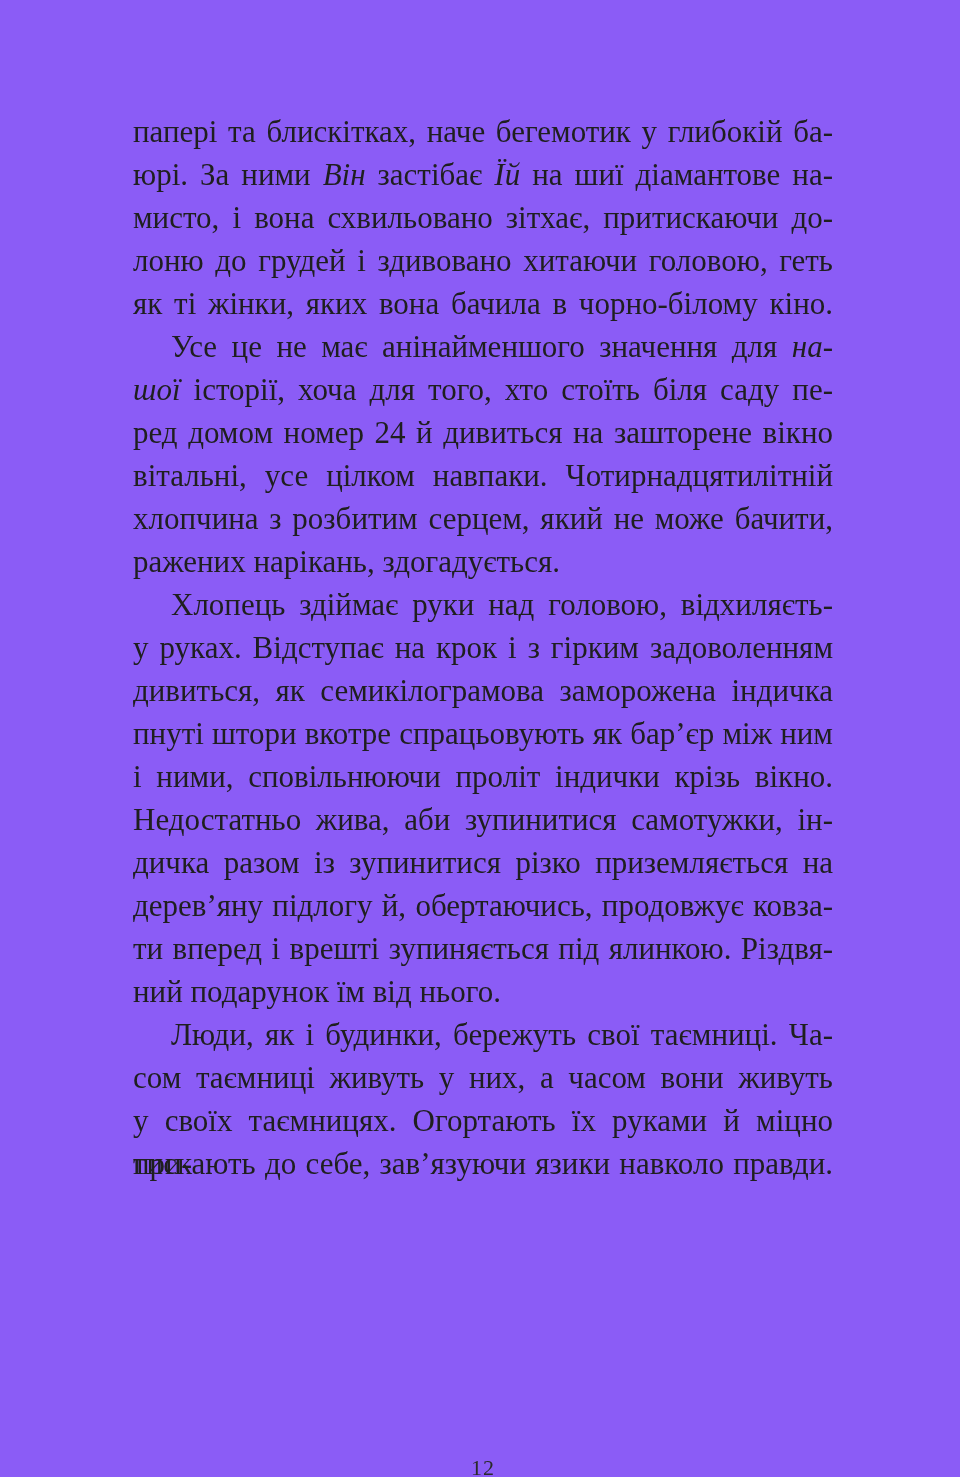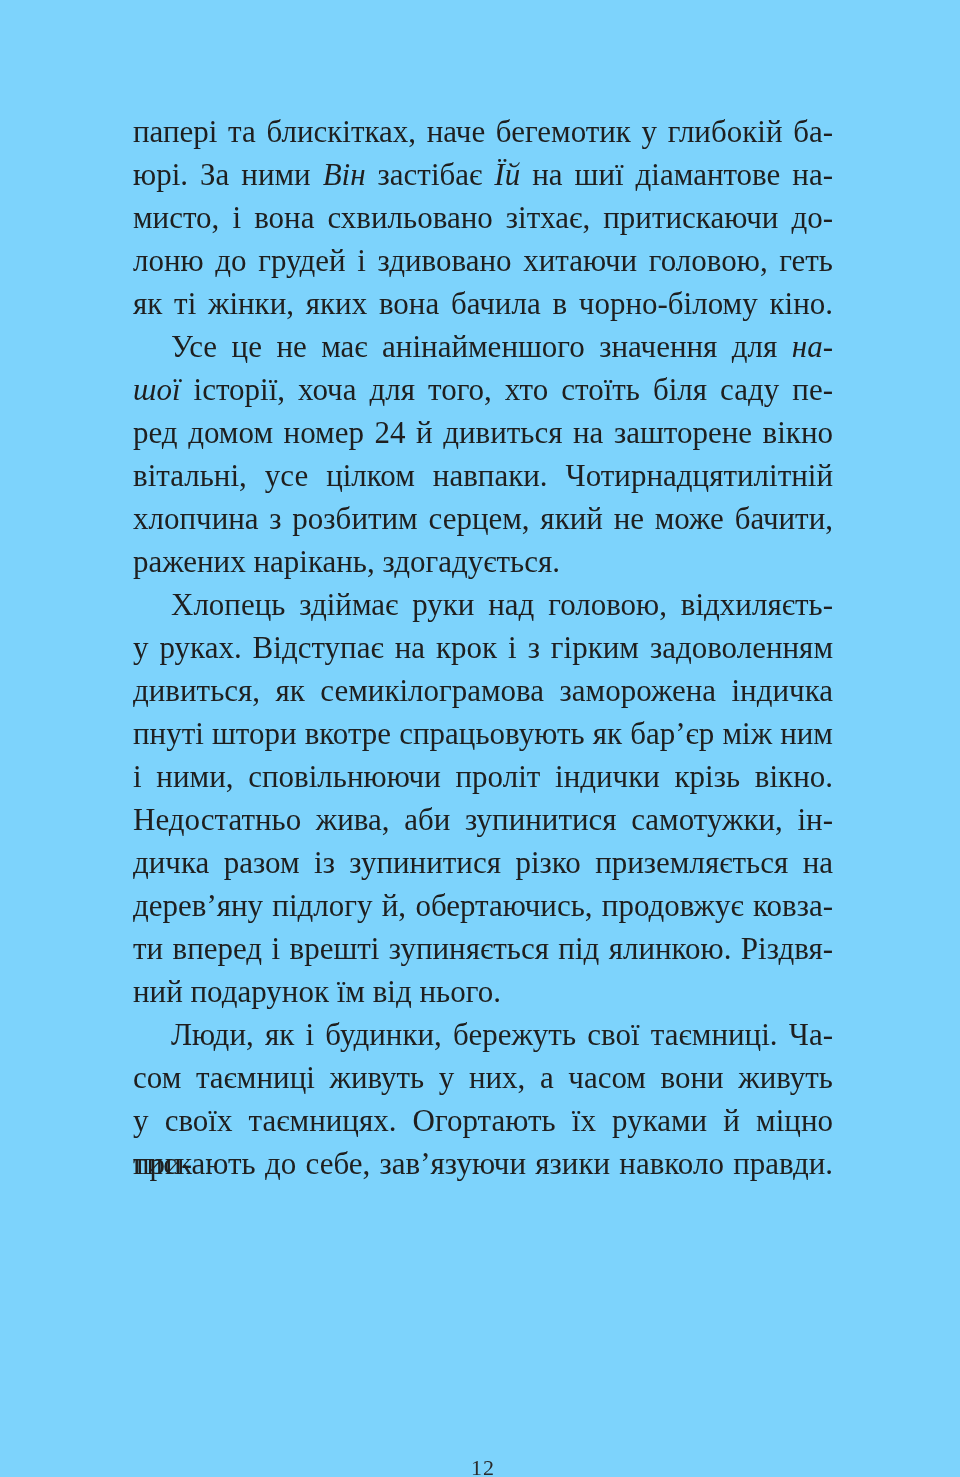--- a/index.html
+++ b/index.html
@@ -4,21 +4,21 @@
 <style>
   html, body {
     margin: 0;
     padding: 0;
     background: #ffffff;
   }
   .page {
     position: relative;
     width: 960px;
     height: 1477px;
-    background: #7dd3fc;
+    background: #8b5cf6;
     overflow: hidden;
     font-family: "Liberation Serif", serif;
   }
   .text-block {
     position: absolute;
     left: 133px;
     top: 110px;
     width: 700px;
     color: #1f1f1f;
     font-size: 31px;

